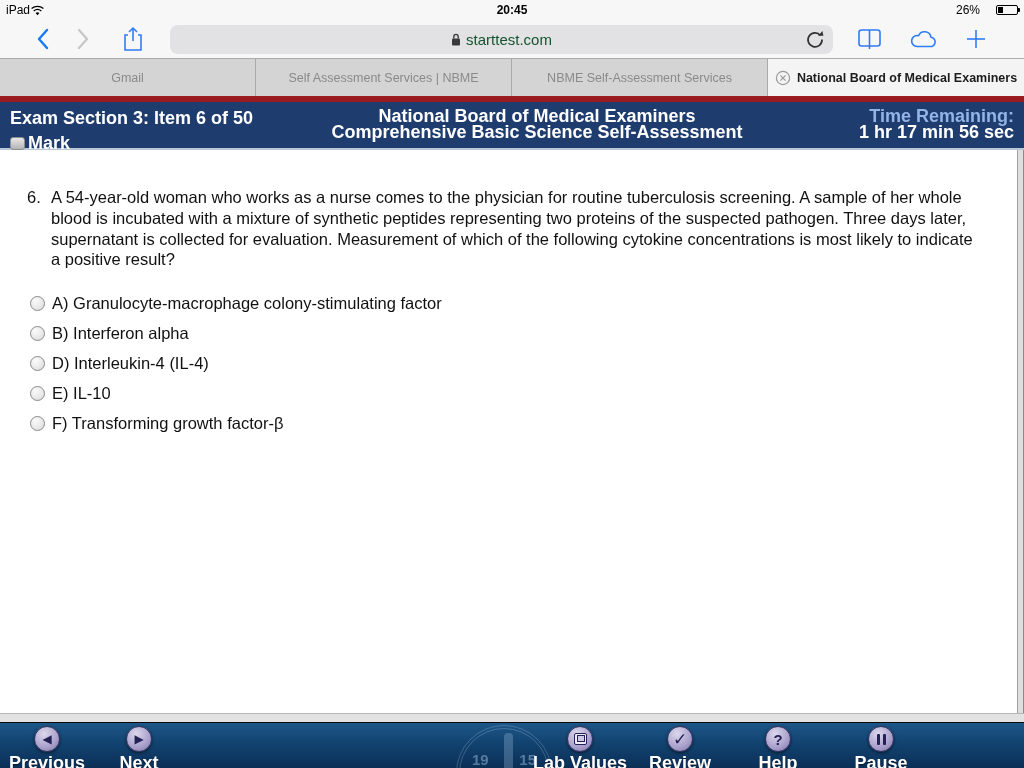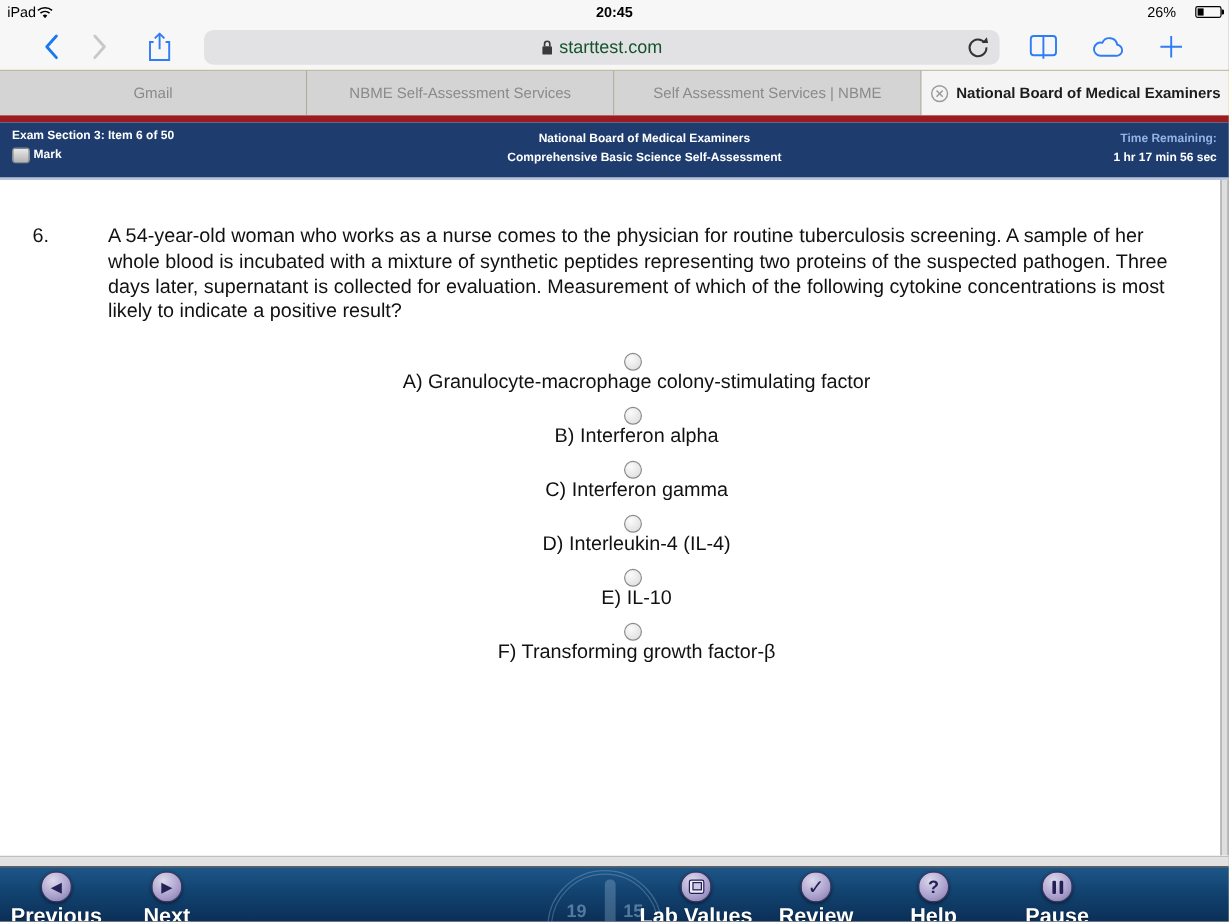--- a/index.html
+++ b/index.html
@@ -25,48 +25,48 @@
   .share-btn { margin-left:32px; }
   .url-field { margin-left:26px; width:663px; height:29px; background:#e2e2e4; border-radius:8px;
     display:flex; align-items:center; justify-content:center; position:relative; font-size:15px; color:#14532d; }
   .url-lock { margin-right:5px; display:flex; align-items:center; }
   .reload-btn { position:absolute; right:9px; top:5px; }
   .bookmarks-btn { margin-left:24px; }
   .cloud-btn { margin-left:27px; }
   .newtab-btn { margin-left:26px; }
 
   
-  .tab-bar { height:38px; background:#fde047; border-top:1px solid #ababab; display:flex; }
+  .tab-bar { height:38px; background:#404040; border-top:1px solid #ababab; display:flex; }
   .tab { width:256px; display:flex; align-items:center; justify-content:center; gap:6px;
     background:#d4d4d4; border-right:1px solid #a9a9a9; font-size:12.5px; color:#8a8a8a;
     white-space:nowrap; overflow:hidden; }
   .tab:last-child { border-right:none; }
   .tab.active { background:#f4f4f4; color:#1c1c1c; font-weight:bold; }
 
   
   .red-bar { height:6px; background:#9b1c20; }
-  .exam-header { height:46px; background:#1e3c6e; color:#fff; display:flex; font-size:10px; font-weight:bold; }
+  .exam-header { height:46px; background:#1e3c6e; color:#fff; display:flex; font-size:18px; font-weight:bold; }
   .eh-left { width:290px; padding:6px 0 0 10px; }
   .eh-mark-row { display:flex; align-items:center; gap:3px; margin-top:4px; }
   .mark-checkbox { width:15px; height:13px; border-radius:3px; border:1px solid #8e8e8e;
     background:linear-gradient(180deg,#e8e8e8,#b4b4b4); }
   .eh-center { flex:1; text-align:center; padding-top:6px; line-height:16px; }
   .eh-right { width:240px; text-align:right; padding:6px 10px 0 0; line-height:16px; }
   .tr-label { color:#93b4e6; }
   .sep-line { height:2px; background:#b9c6da; }
 
   
   .content { height:563px; background:#fff; position:relative; overflow:hidden; }
   .scroll-track { position:absolute; right:0; top:0; bottom:0; width:7px; background:#dedede;
     border-left:1px solid #a0a0a0; border-right:1px solid #8a8a8a; }
   .question-row { display:flex; padding:37px 44px 0 27px; font-size:16.5px; color:#111; line-height:1.26; }
   .q-number { width:24px; flex:none; }
-  .q-text { flex:1;margin-left:39px; }
+  .q-text { flex:1; }
   .options { margin:24px 0 0 30px; }
-  .option-row { display:flex; align-items:center; margin-bottom:11px;flex-direction:column; }
+  .option-row { display:flex; align-items:center; margin-bottom:11px; }
   .radio { width:15px; height:15px; border-radius:50%; border:1px solid #8a8a8a; flex:none;
     background:radial-gradient(circle at 35% 30%, #fbfbfb, #e2e2e2 75%, #d0d0d0); }
   .option-label { margin-left:7px; font-size:16.5px; color:#111; }
 
   
   .bottom-strip { height:10px; background:#e2e2e2; border-top:1px solid #b5b5b5; border-bottom:1px solid #0a0a0a; }
   .nav-bar { height:45px; background:linear-gradient(180deg,#1d5688 0%, #124370 45%, #0b2f57 100%);
     position:relative; overflow:hidden; }
   .seal { position:absolute; left:456px; top:2px; width:96px; height:96px; border-radius:50%;
     border:4px double rgba(165,195,225,0.30); display:flex; align-items:flex-start; justify-content:space-between;
@@ -161,24 +161,24 @@
         <line x1="2" y1="11" x2="20" y2="11" stroke="#2f7cf6" stroke-width="1.6"></line>
       </svg>
     </span>
   </div>
 
   <div class="tab-bar">
     <div class="tab">
       <span>Gmail</span>
     </div>
     <div class="tab">
+      <span>Self Assessment Services | NBME</span>
+    </div>
+    <div class="tab">
       <span>NBME Self-Assessment Services</span>
-    </div>
-    <div class="tab">
-      <span>Self Assessment Services | NBME</span>
     </div>
     <div class="tab active">
       <svg width="16" height="16" viewBox="0 0 16 16">
         <circle cx="8" cy="8" r="6.6" fill="none" stroke="#9a9a9a" stroke-width="1.2"></circle>
         <line x1="5.4" y1="5.4" x2="10.6" y2="10.6" stroke="#9a9a9a" stroke-width="1.2"></line>
         <line x1="10.6" y1="5.4" x2="5.4" y2="10.6" stroke="#9a9a9a" stroke-width="1.2"></line>
       </svg>
       <span>National Board of Medical Examiners</span>
     </div>
   </div>
@@ -212,24 +212,20 @@
       <div class="option-row">
         <span class="radio"></span>
         <span class="option-label">A) Granulocyte-macrophage colony-stimulating factor</span>
       </div>
       <div class="option-row">
         <span class="radio"></span>
         <span class="option-label">B) Interferon alpha</span>
       </div>
       <div class="option-row">
         <span class="radio"></span>
-        <span class="option-label">C) Interferon gamma</span>
-      </div>
-      <div class="option-row">
-        <span class="radio"></span>
         <span class="option-label">D) Interleukin-4 (IL-4)</span>
       </div>
       <div class="option-row">
         <span class="radio"></span>
         <span class="option-label">E) IL-10</span>
       </div>
       <div class="option-row">
         <span class="radio"></span>
         <span class="option-label">F) Transforming growth factor-β</span>
       </div>

